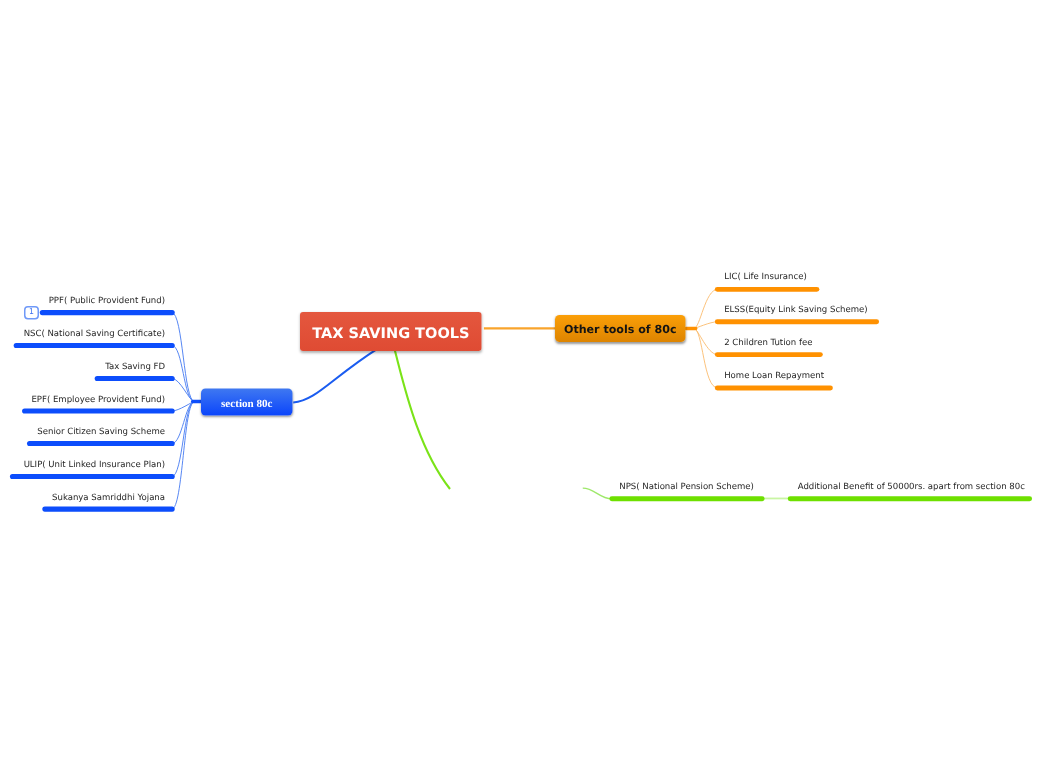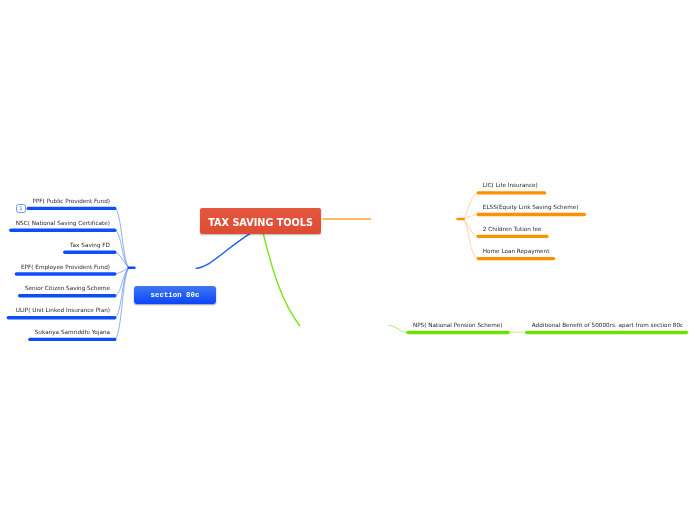--- a/index.html
+++ b/index.html
@@ -14,25 +14,25 @@
   .node span{transform:translateZ(0);}
   .badge span{transform:translateZ(0);}
 
   
   #root-node{left:200.1px;top:208.1px;width:121px;height:25.6px;padding-top:3.5px;
      background:linear-gradient(180deg,#e4573e 0%,#df4b33 100%);
      color:#ffffff;font-size:9.7px;font-weight:bold;letter-spacing:0px;
      font-family:"DejaVu Sans",sans-serif;
      border-radius:2px;box-shadow:0 1px 1.8px rgba(0,0,0,.3);}
 
-  #n-80c{left:134px;top:259px;width:82px;height:18px;
+  #n-80c{left:134px;top:259px;width:61px;height:18px;
      background:linear-gradient(180deg,#3f78f1 0%,#0b45fb 100%);
      color:#ffffff;font-size:7.4px;font-weight:bold;letter-spacing:0px;
-     font-family:Liberation Mono, monospace;
-     border-radius:3px;box-shadow:0 1px 1.6px rgba(0,0,0,.4);margin-top:27px;}
+     font-family:Liberation Serif, serif;
+     border-radius:3px;box-shadow:0 1px 1.6px rgba(0,0,0,.4);}
 
   #n-other{left:370px;top:210px;width:87px;height:18px;
      background:linear-gradient(180deg,#fb9f08 0%,#dd8400 100%);
      color:#141414;font-size:7.4px;font-weight:bold;letter-spacing:0px;
      font-family:"DejaVu Sans",sans-serif;
      border-radius:3px;box-shadow:0 1px 1.6px rgba(0,0,0,.4);}
 
   #n-80ccd{left:300px;top:316px;width:88px;height:18px;
      background:linear-gradient(180deg,#7ce204 0%,#5cc600 100%);
      color:#141414;font-size:7.4px;font-weight:bold;letter-spacing:0px;
@@ -99,20 +99,23 @@
   </svg>
 
   <div class="node" id="root-node">
     <span>TAX SAVING TOOLS</span>
   </div>
 
   <div class="node" id="n-80c">
     <span>section 80c</span>
   </div>
 
+  <div class="node" id="n-other">
+    <span>Other tools of 80c</span>
+  </div>
 
 
   <div class="badge" id="collapse-badge" style="left:16.1px;top:203.6px;">
     <span>1</span>
   </div>
 
 <div class="leaf-text" style="top: 197.9px; right: 586px;">PPF( Public Provident Fund)</div>
     <div class="leaf-text" style="top: 219.8px; right: 586px;">NSC( National Saving Certificate)</div>
     <div class="leaf-text" style="top: 241.8px; right: 586px;">Tax Saving FD</div>
     <div class="leaf-text" style="top: 263.5px; right: 586px;">EPF( Employee Provident Fund)</div>

